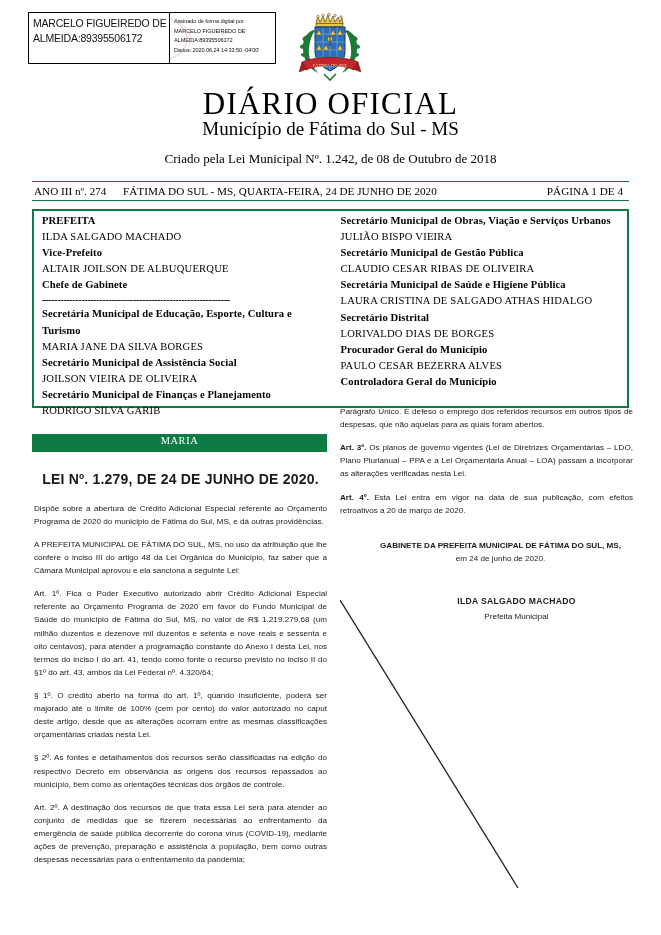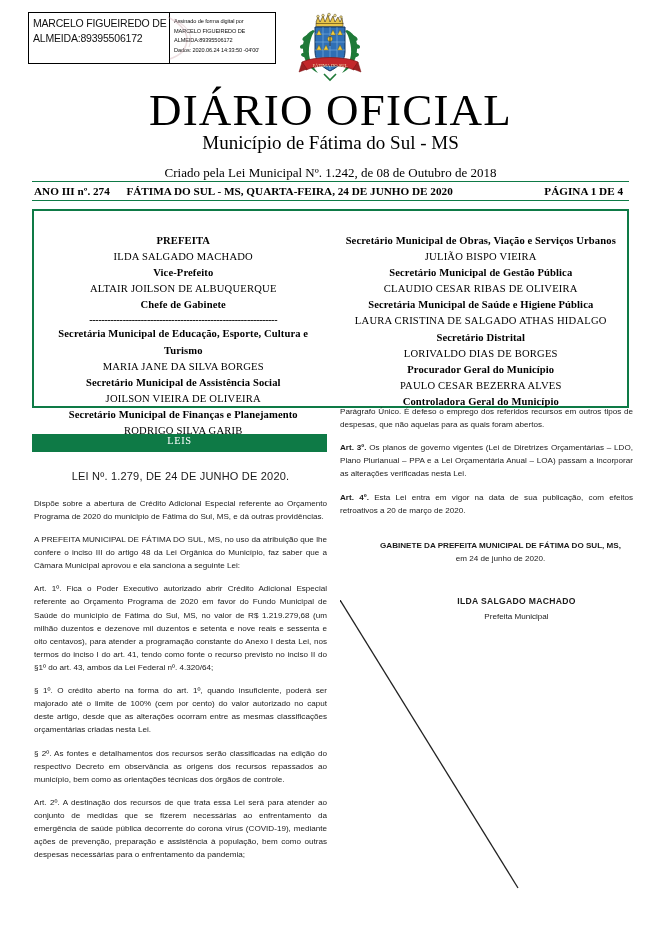--- a/index.html
+++ b/index.html
@@ -84,21 +84,21 @@
   
   .masthead {
     position: absolute;
     left: 0;
     top: 88px;
     width: 661px;
     text-align: center;
   }
   .masthead-title {
     font-family: "Liberation Serif", serif;
-    font-size: 45px;
+    font-size: 31px;
     letter-spacing: 1.2px;
     line-height: 1.0;
     font-weight: 400;
   }
   .masthead-sub {
     font-family: "Liberation Serif", serif;
     font-size: 19px;
     margin-top: 0;
     line-height: 1.1;
   }
@@ -115,42 +115,40 @@
     top: 181px;
     width: 597px;
     border-top: 1.6px solid #0e7a46;
     border-bottom: 1.6px solid #0e7a46;
     padding: 3px 2px 3px 2px;
     box-sizing: border-box;
     display: flex;
     align-items: baseline;
     font-family: "Liberation Serif", serif;
     font-size: 11.2px;
-    font-weight: bold;
   }
   .issue-left { white-space: nowrap; }
   .issue-left .sep { display: inline-block; width: 11px; }
   .issue-right {
     margin-left: auto;
     white-space: nowrap;
     padding-right: 4px;
   }
 
   
   .officials {
     position: absolute;
     left: 32px;
     top: 209px;
     width: 597px;
     height: 199px;
     border: 2px solid #0e7a46;
     box-sizing: border-box;
     display: flex;
-    padding: 20px 0 0 0;
-    text-align: center;
+    padding: 0 0 0 0;
   }
   .officials-col {
     width: 50%;
     box-sizing: border-box;
     padding: 2px 6px 0 8px;
     font-family: "Liberation Serif", serif;
     font-size: 10.6px;
     line-height: 1.52;
   }
   .officials-col.right { padding-left: 10px; }
@@ -197,22 +195,22 @@
     font-size: 8.1px;
     line-height: 1.62;
     text-align: justify;
     color: #1a1a1a;
   }
   #col-left { left: 34px; top: 468px; }
   #col-right { left: 340px; top: 405px; }
 
   .law-title {
     text-align: center;
-    font-weight: normal;
-    font-size: 11px;
+    font-weight: bold;
+    font-size: 14px;
     letter-spacing: 0.2px;
     margin-bottom: 11px;
   }
   .p {
     margin: 0 0 10px 0;
     text-align: justify;
   }
   .p:last-child { margin-bottom: 0; }
   .p b { font-weight: bold; }
 
@@ -367,21 +365,21 @@
       <div class="person">LAURA CRISTINA DE SALGADO  ATHAS HIDALGO</div>
       <div class="role">Secretário Distrital</div>
       <div class="person">LORIVALDO DIAS DE BORGES</div>
       <div class="role">Procurador Geral do Município</div>
       <div class="person">PAULO CESAR BEZERRA ALVES</div>
       <div class="role">Controladora Geral do Município</div>
     </div>
   </div>
 
   <div class="banner" id="banner-atos">ATOS DO PODER EXECUTIVO</div>
-  <div class="banner" id="banner-leis">LEIS</div>
+  <div class="banner" id="banner-leis">MARIA</div>
 
   <div class="col" id="col-left">
     <div class="law-title">LEI Nº. 1.279, DE 24 DE JUNHO DE 2020.</div>
     <p class="p">Dispõe sobre a abertura de Crédito Adicional Especial referente ao Orçamento Programa de 2020 do municipio de Fátima do Sul, MS, e dá outras providências.</p>
     <p class="p">A PREFEITA MUNICIPAL DE FÁTIMA DO SUL, MS, no uso da atribuição que lhe confere o inciso III do artigo 48 da Lei Orgânica do Município, faz saber que a Câmara Municipal aprovou e ela sanciona a seguinte Lei:</p>
     <p class="p">Art. 1º. Fica o Poder Executivo autorizado abrir Crédito Adicional Especial referente ao Orçamento Programa de 2020 em favor do Fundo Municipal de Saúde do município de Fátima do Sul, MS, no valor de R$ 1.219.279,68 (um milhão duzentos e dezenove mil duzentos e setenta e nove reais e sessenta e oito centavos), para atender a programação constante do Anexo I desta Lei, nos termos do inciso I do art. 41, tendo como fonte o recurso previsto no inciso II do §1º do art. 43, ambos da Lei Federal nº. 4.320/64;</p>
     <p class="p">§ 1º. O crédito aberto na forma do art. 1º, quando insuficiente, poderá ser majorado até o limite de 100% (cem por cento) do valor autorizado no caput deste artigo, desde que as alterações ocorram entre as mesmas classificações orçamentárias criadas nesta Lei.</p>
     <p class="p">§ 2º. As fontes e detalhamentos dos recursos serão classificadas na edição do respectivo Decreto em observância as origens dos recursos repassados ao município, bem como as orientações técnicas dos órgãos de controle.</p>
     <p class="p">Art. 2º. A destinação dos recursos de que trata essa Lei será para atender ao conjunto de medidas que se fizerem necessárias ao enfrentamento da emergência de saúde pública decorrente do corona vírus (COVID-19), mediante ações de prevenção, preparação e assistência à população, bem como outras despesas necessárias para o enfrentamento da pandemia;</p>
   </div>

